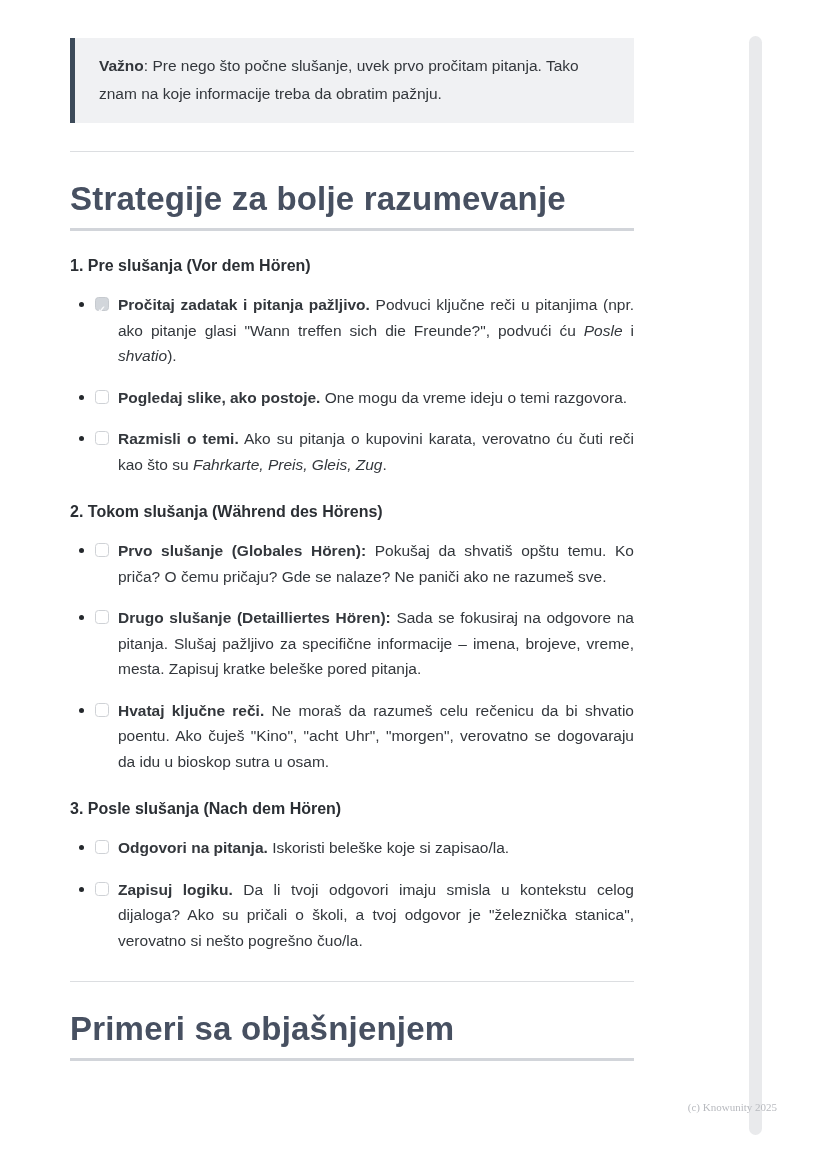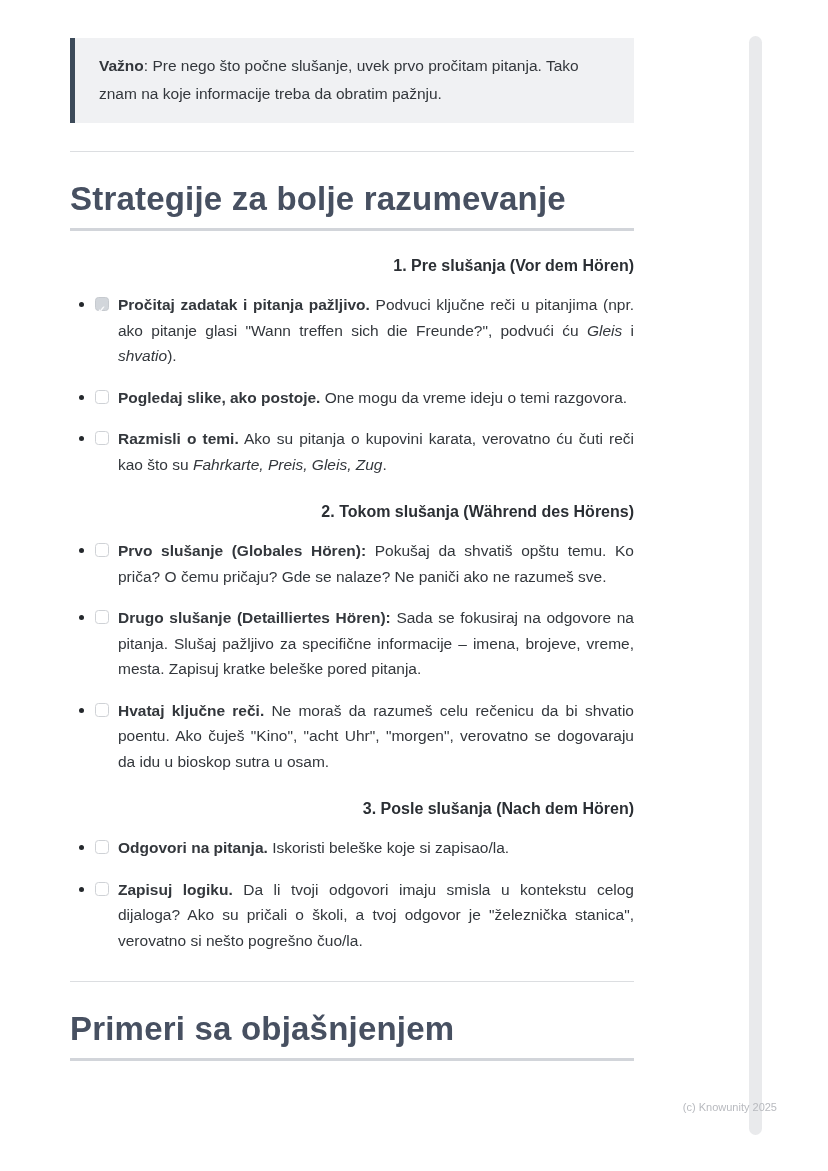--- a/index.html
+++ b/index.html
@@ -40,21 +40,20 @@
     line-height: 26px;
     text-align: justify;
   }
 
   h3 {
     margin-top: 24px;
     font-size: 16px;
     font-weight: 700;
     line-height: 21px;
     color: #2b2f34;
-    text-align: right;
   }
 
   .list { margin-top: 16px; }
   .item {
     position: relative;
     padding-left: 48px;
     margin-bottom: 16px;
     font-size: 15.5px;
     line-height: 25.5px;
     text-align: justify;
@@ -74,21 +73,21 @@
   }
   .checkbox.checked { background: #d2d6db; border-color: #c6cacf; }
   .checkbox.checked::after {
     content: "✓";
     position: absolute; left: 1.5px; top: -1px;
     font-size: 10px; font-weight: 700; color: #fbfbfc;
   }
 
   .footer {
     position: absolute; top: 1101px; right: 51px;
-    font-size: 11px; color: #b8babf; z-index: 2;
+    font-size: 11px; color: #b8babf; z-index: 2; font-family: Liberation Serif, serif;
   }
   .scrollbar {
     position: absolute; top: 36px; right: 66px;
     width: 13px; height: 1099px;
     border-radius: 7px; background: #e9eaec;
     z-index: 1;
   }
 </style>
 </head>
 <body>
@@ -105,21 +104,21 @@
 
     <h1>Strategije za bolje razumevanje</h1>
     <div class="h-rule"></div>
 
 
     <h3>1. Pre slušanja (Vor dem Hören)</h3>
     <div class="list">
       <div class="item">
         <span class="dot"></span>
         <span class="checkbox checked"></span>
-        <span><span class="seg-b">Pročitaj zadatak i pitanja pažljivo.</span><span class="seg-n"> Podvuci ključne reči u pitanjima (npr. ako pitanje glasi "Wann treffen sich die Freunde?", podvući ću </span><span class="seg-i">Gleis</span><span class="seg-n"> i </span><span class="seg-i">shvatio</span><span class="seg-n">).</span></span>
+        <span><span class="seg-b">Pročitaj zadatak i pitanja pažljivo.</span><span class="seg-n"> Podvuci ključne reči u pitanjima (npr. ako pitanje glasi "Wann treffen sich die Freunde?", podvući ću </span><span class="seg-i">Posle</span><span class="seg-n"> i </span><span class="seg-i">shvatio</span><span class="seg-n">).</span></span>
       </div>
       <div class="item">
         <span class="dot"></span>
         <span class="checkbox"></span>
         <span><span class="seg-b">Pogledaj slike, ako postoje.</span><span class="seg-n"> One mogu da vreme ideju o temi razgovora.</span></span>
       </div>
       <div class="item">
         <span class="dot"></span>
         <span class="checkbox"></span>
         <span><span class="seg-b">Razmisli o temi.</span><span class="seg-n"> Ako su pitanja o kupovini karata, verovatno ću čuti reči kao što su </span><span class="seg-i">Fahrkarte, Preis, Gleis, Zug</span><span class="seg-n">.</span></span>

